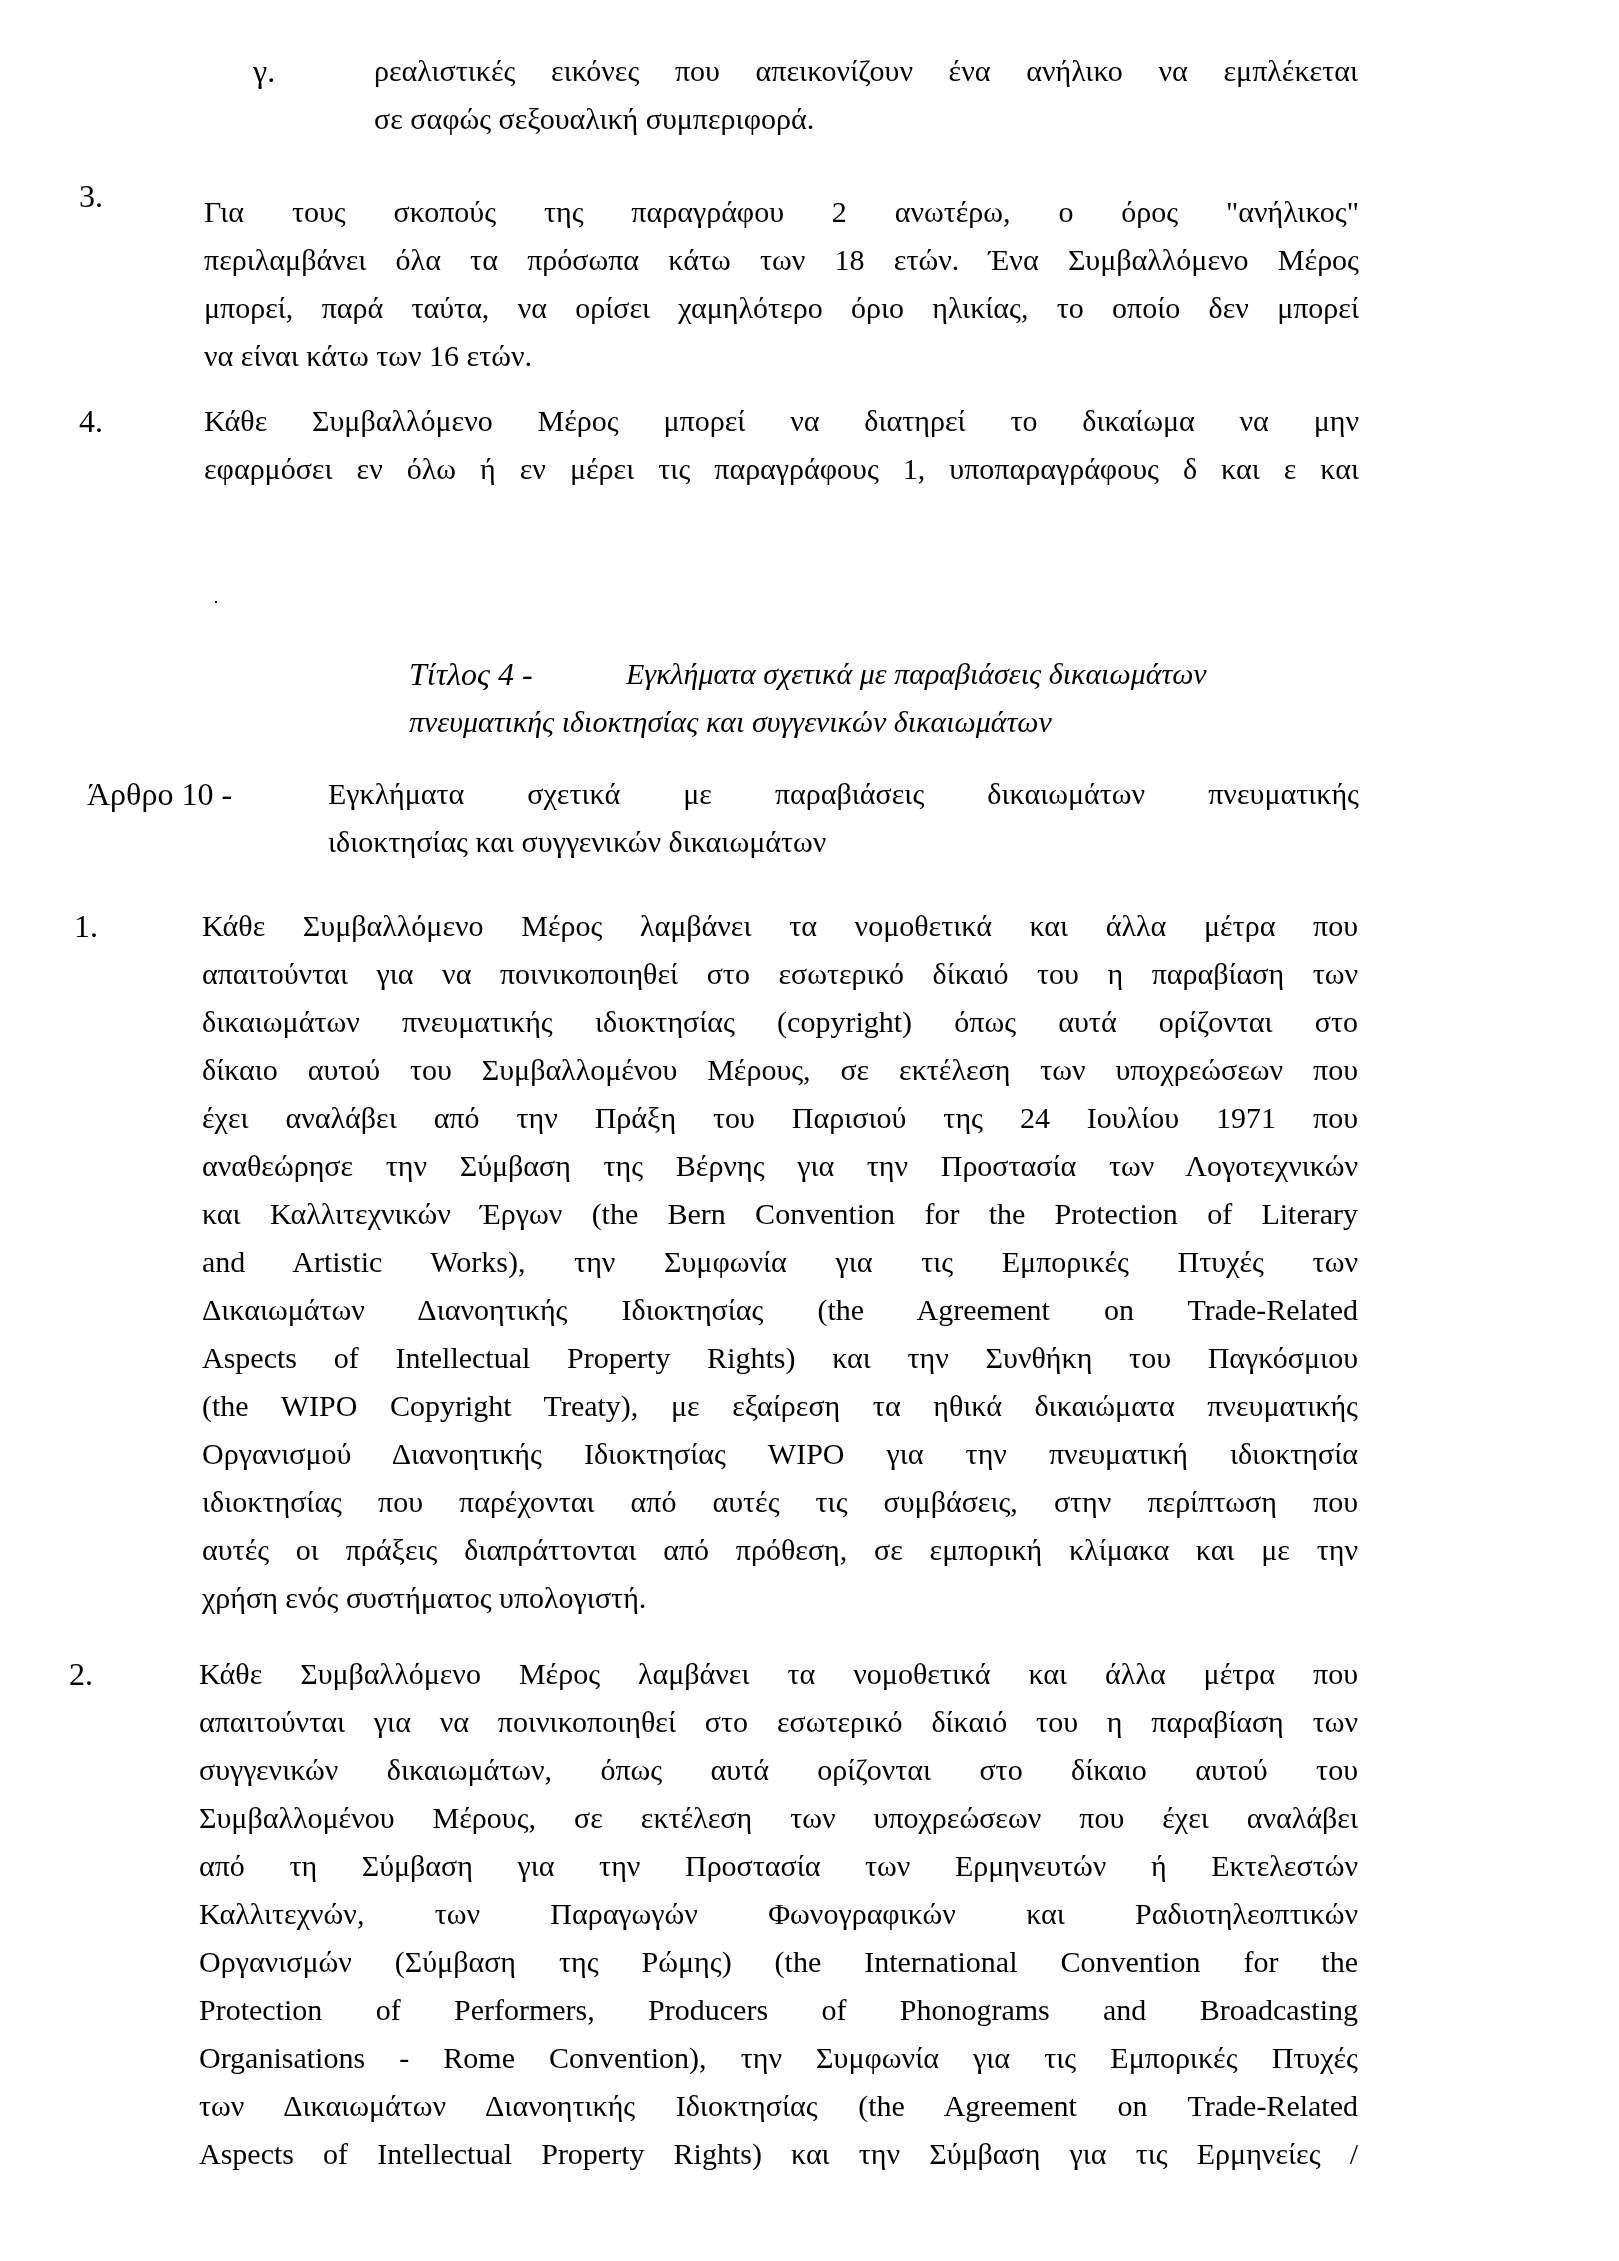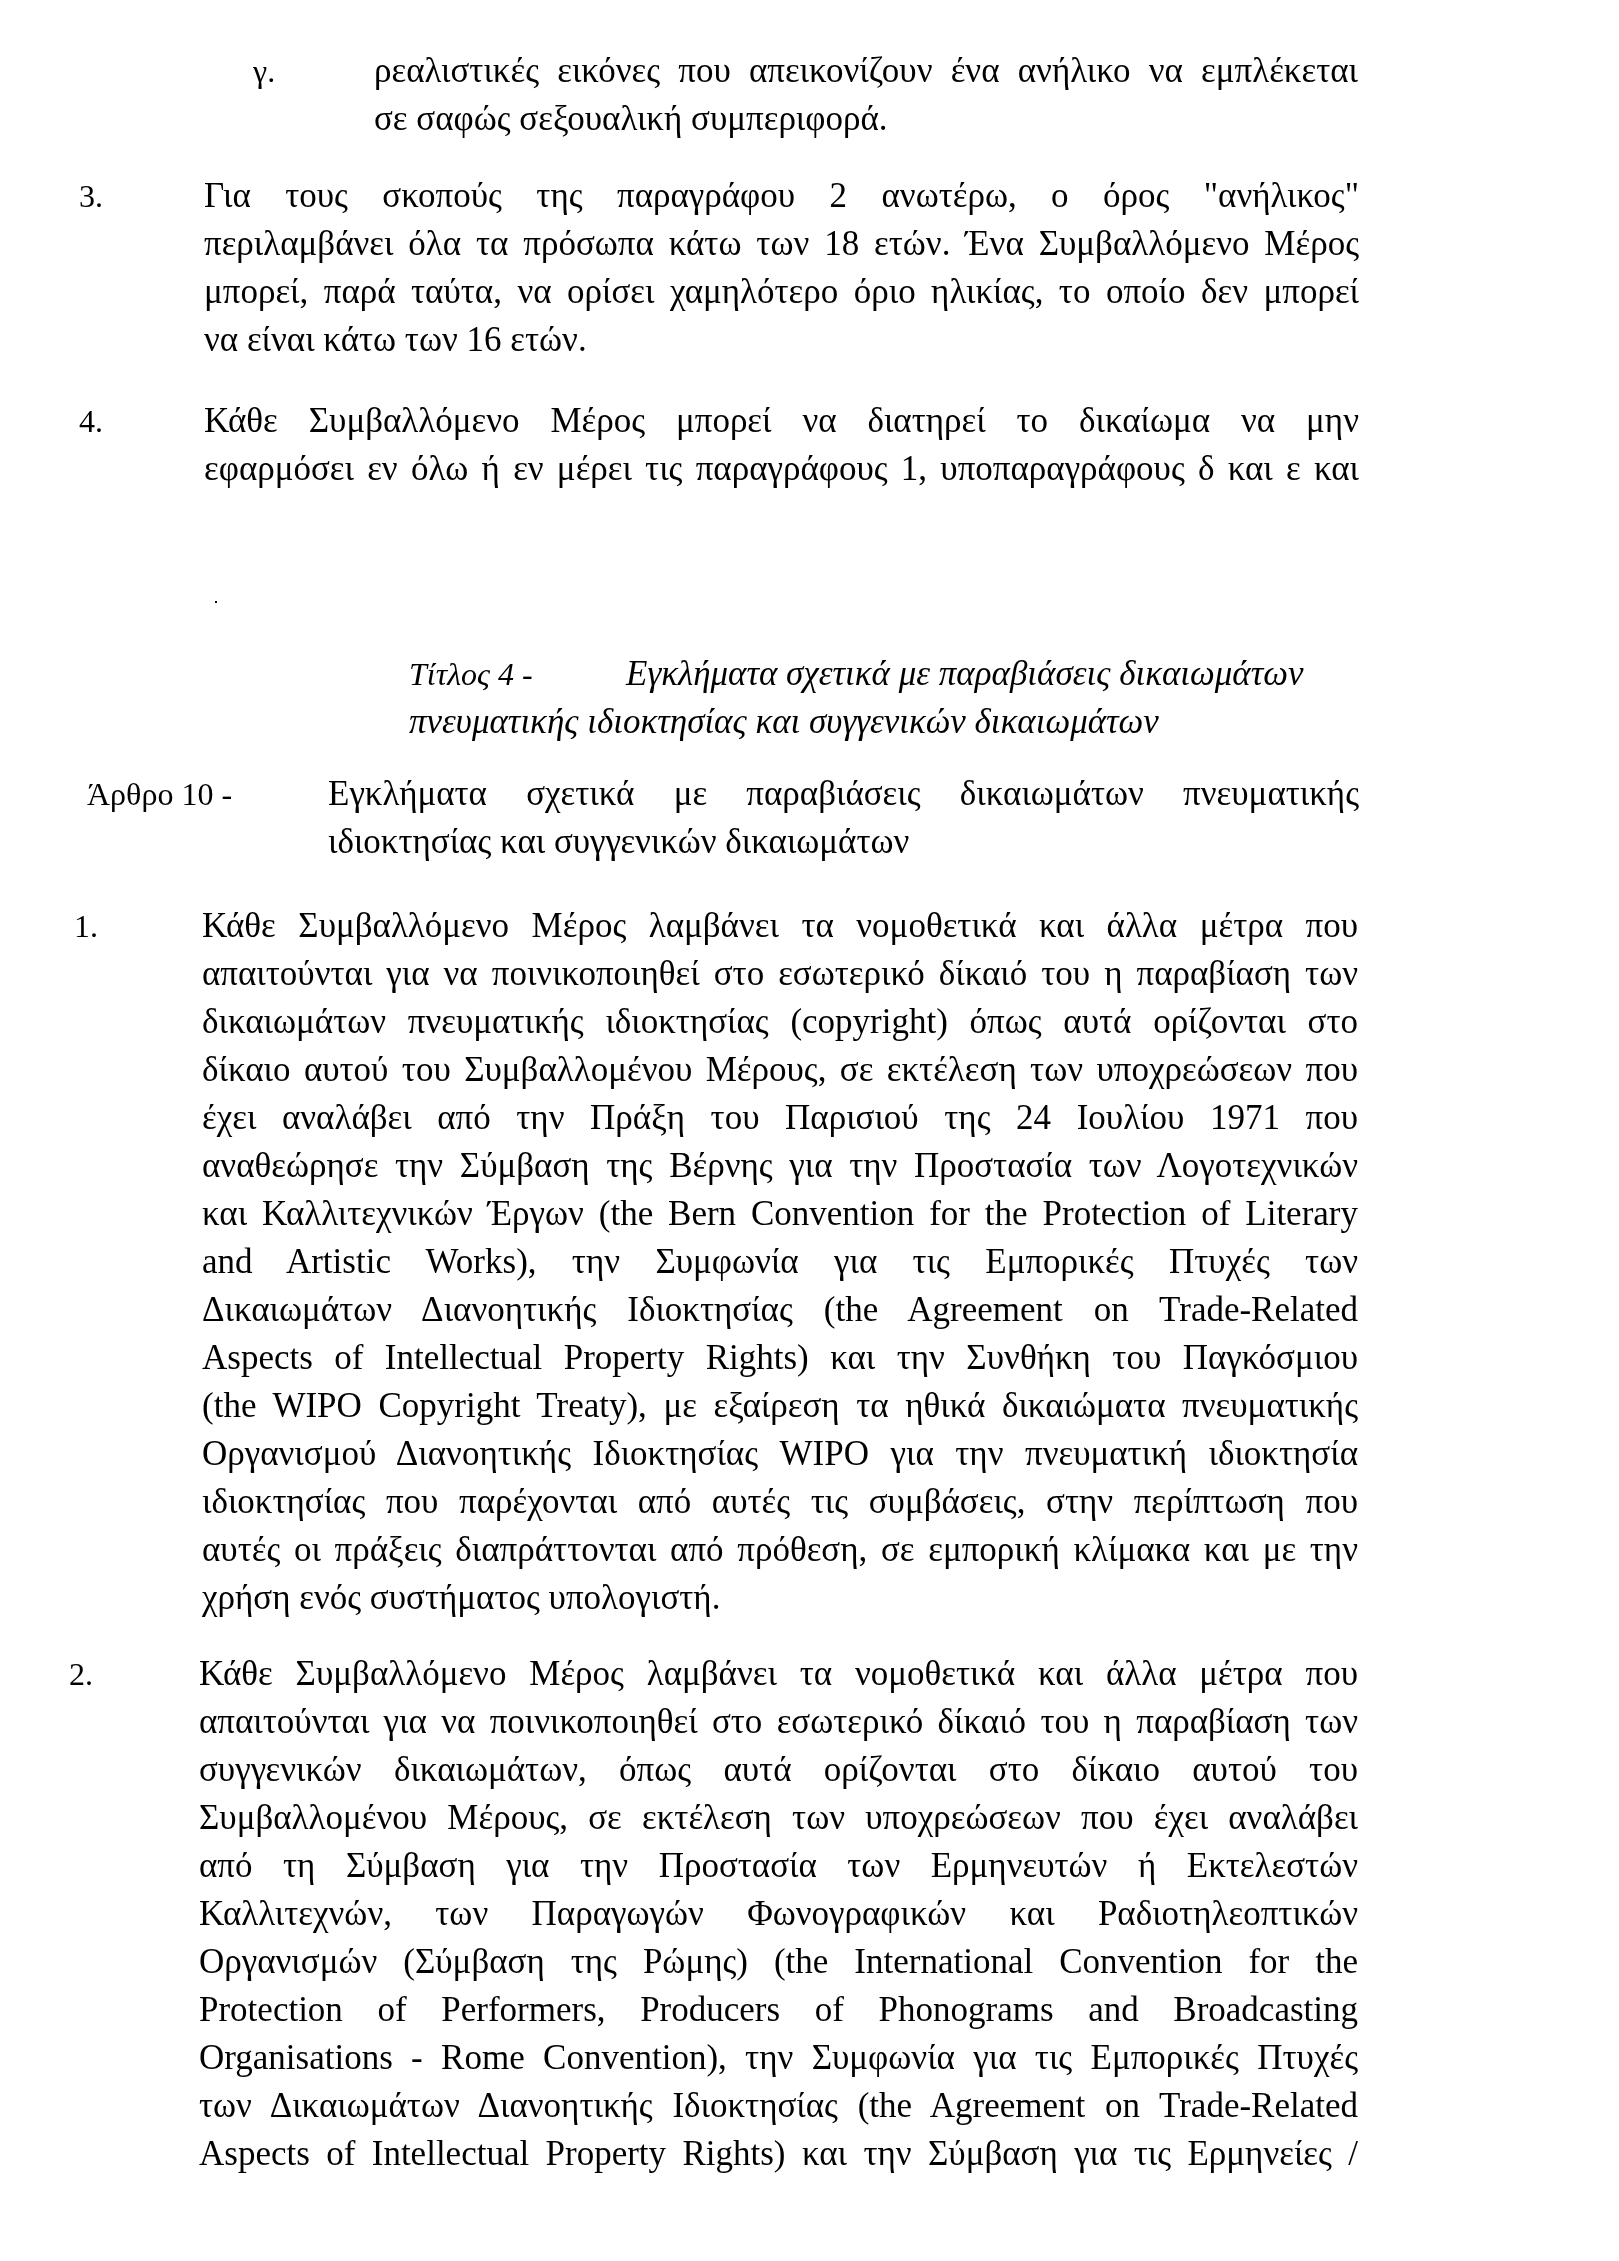--- a/index.html
+++ b/index.html
@@ -33,21 +33,21 @@
       white-space: nowrap;
     }
     .lines {
       position: absolute;
     }
     .line {
       display: block;
       height: 48px;
       line-height: 48px;
       white-space: nowrap;
-      font-size: 35px;
+      font-size: 30px;
       text-align: justify;
       text-align-last: justify;
     }
     .line.last {
       text-align-last: left;
     }
     .italic {
       font-style: italic;
     }
     .speck {
@@ -65,21 +65,21 @@
   <div class="block" style="left:0;top:47px;">
     <span class="num" style="left:253px;top:0;">γ.</span>
     <div class="lines" style="left:374px;top:0;width:984px;">
       <span class="line">ρεαλιστικές εικόνες που απεικονίζουν ένα ανήλικο να εμπλέκεται</span>
       <span class="line last">σε σαφώς σεξουαλική συμπεριφορά.</span>
     </div>
   </div>
 
   <div class="block" style="left:0;top:172px;">
     <span class="num" style="left:79px;top:0;">3.</span>
-    <div class="lines" style="left:204px;top:0;width:1155px;">
+    <div class="lines" style="left:204px;top:16px;width:1155px;">
       <span class="line">Για τους σκοπούς της παραγράφου 2 ανωτέρω, ο όρος "ανήλικος"</span>
       <span class="line">περιλαμβάνει όλα τα πρόσωπα κάτω των 18 ετών.  Ένα Συμβαλλόμενο Μέρος</span>
       <span class="line">μπορεί, παρά ταύτα,  να ορίσει χαμηλότερο όριο ηλικίας, το οποίο δεν μπορεί</span>
       <span class="line last">να είναι κάτω των 16 ετών.</span>
     </div>
   </div>
 
   <div class="block" style="left:0;top:397px;">
     <span class="num" style="left:79px;top:0;">4.</span>
     <div class="lines" style="left:204px;top:0;width:1155px;">

